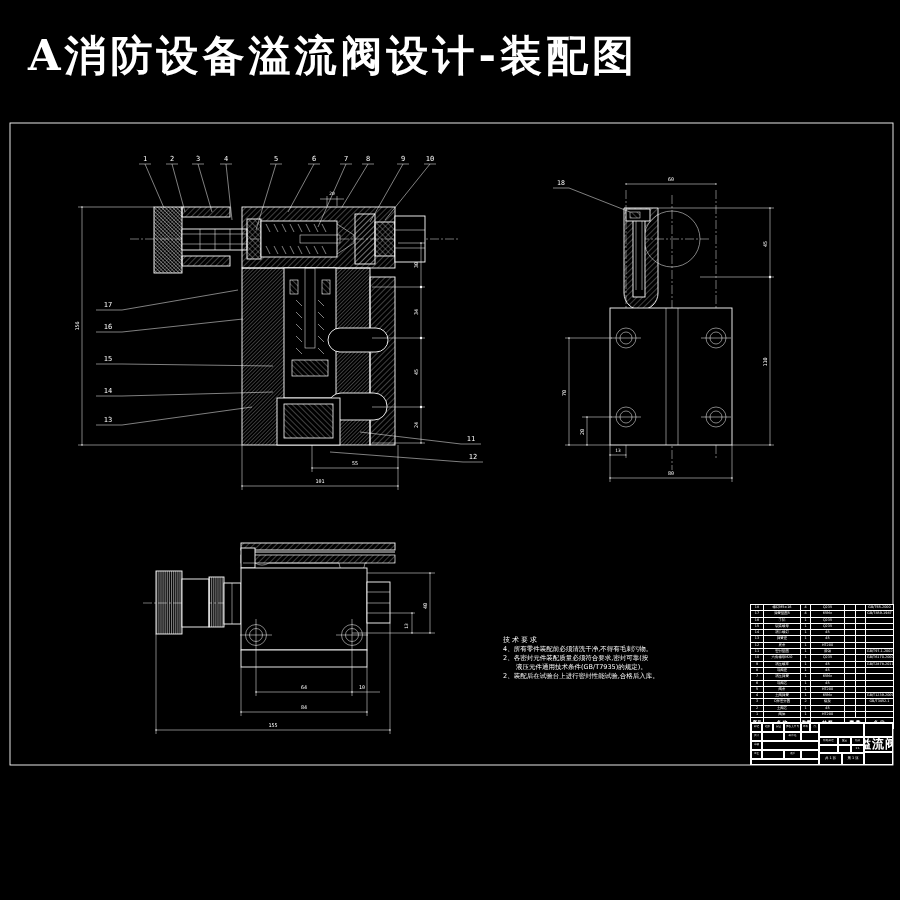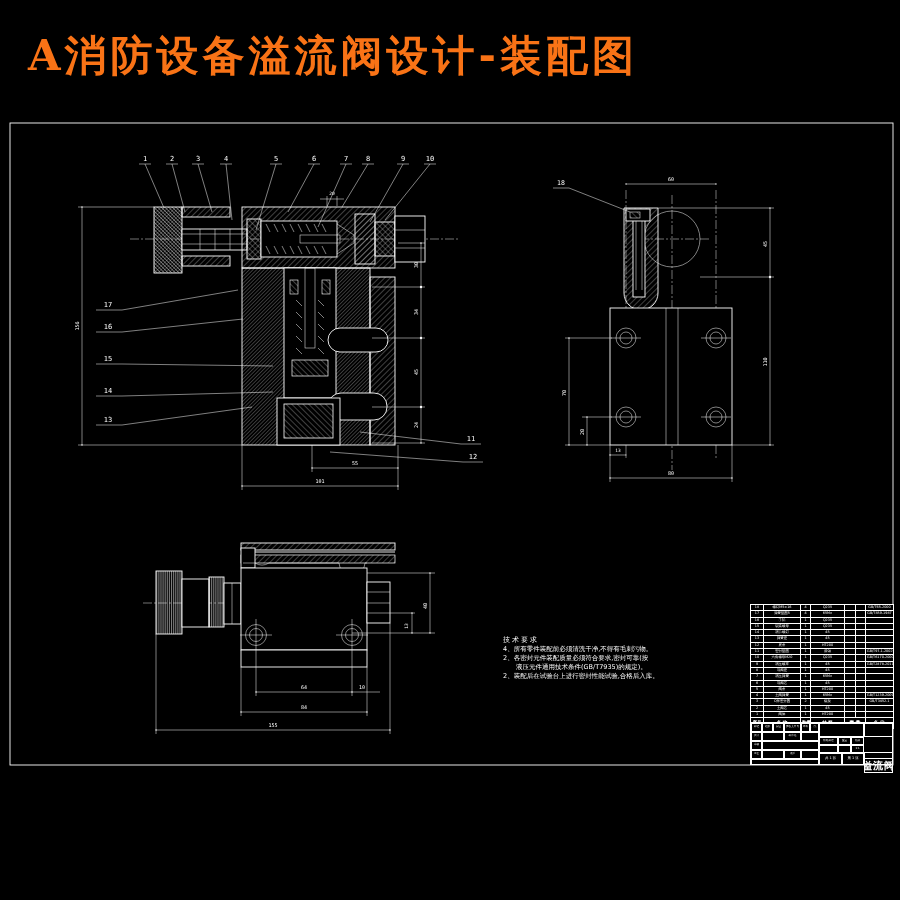--- a/index.html
+++ b/index.html
@@ -1,19 +1,19 @@
 <!DOCTYPE html>
 <html><head>
 <meta charset="utf-8">
 <style>
   html,body{margin:0;padding:0;background:#000;}
   body{width:900px;height:900px;position:relative;overflow:hidden;
        font-family:"DejaVu Sans",sans-serif;}
   .abs{position:absolute;}
-  #page-title{left:28px;top:28px;width:650px;color:#f97316;
+  #page-title{left:28px;top:28px;width:650px;color:#ffffff;
     font-family:"DejaVu Serif",serif;font-weight:bold;font-size:42px;
     letter-spacing:4px;white-space:nowrap;}
   svg text{fill:#fff;font-family:"DejaVu Sans Mono",monospace;}
   .ln{stroke:#fff;stroke-width:.9;fill:none;}
   .tn{stroke:#fff;stroke-width:.5;fill:none;}
   .cl{stroke:#fff;stroke-width:.45;fill:none;stroke-dasharray:9 2 2 2;}
   .blk{fill:#000;stroke:#fff;stroke-width:.9;}
   
   #notes{left:503px;top:636px;width:195px;color:#fff;font-size:6.5px;line-height:9px;}
   #notes .nt{text-align:left;font-size:7px;letter-spacing:2px;}
@@ -22,21 +22,21 @@
        color:#fff;font-size:3.4px;line-height:1;background:#000;}
   #bom td,#bom th{border:0.5px solid #fff;padding:0 1px;height:5.3px;overflow:hidden;
        white-space:nowrap;font-weight:normal;text-align:center;}
   #bom th{height:10px;font-size:4.6px;font-weight:bold;}
   
   #tblock{left:750px;top:722px;width:143px;height:43px;color:#fff;background:#000;
           border:0.8px solid #fff;box-sizing:border-box;}
   #tblock .c{position:absolute;border:0.4px solid #fff;box-sizing:border-box;
           font-size:2.6px;line-height:1.1;display:flex;align-items:center;
           justify-content:center;overflow:hidden;white-space:nowrap;}
-  #tblock .nm{font-size:10px;font-weight:bold;letter-spacing:1px;margin-top:21px;}
+  #tblock .nm{font-size:12px;font-weight:bold;letter-spacing:1px;}
 </style>
 </head>
 <body>
 
 <div id="page-title" class="abs">A消防设备溢流阀设计-装配图</div>
 
 <svg class="abs" style="left:0;top:0" width="900" height="900" viewBox="0 0 900 900">
   <defs>
     <pattern id="p1" width="4" height="4" patternUnits="userSpaceOnUse" patternTransform="rotate(45)">
       <line x1="0" y1="0" x2="0" y2="4" stroke="#fff" stroke-width="0.5"></line>

